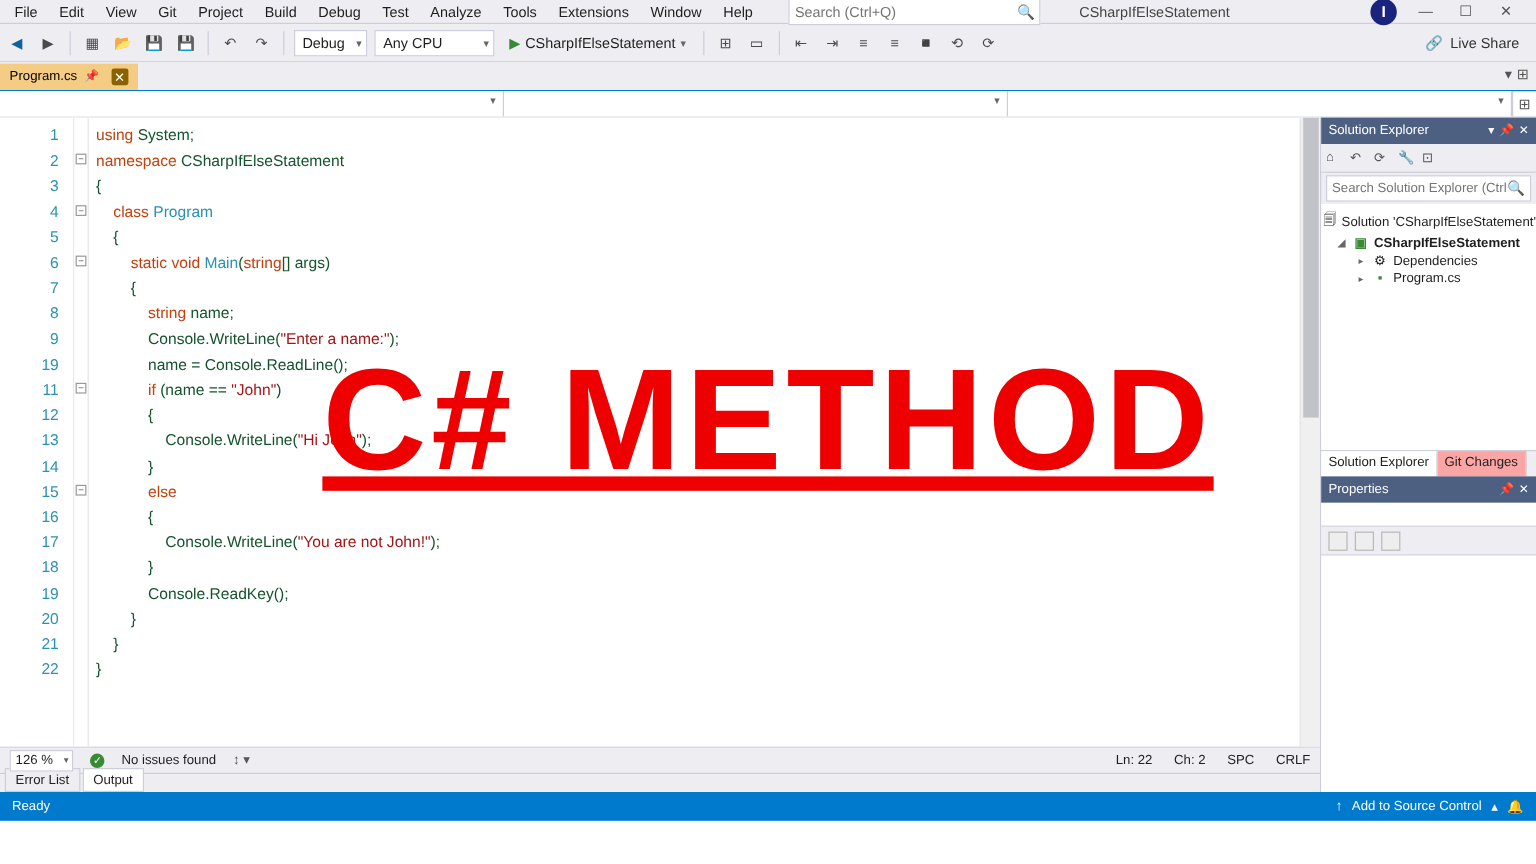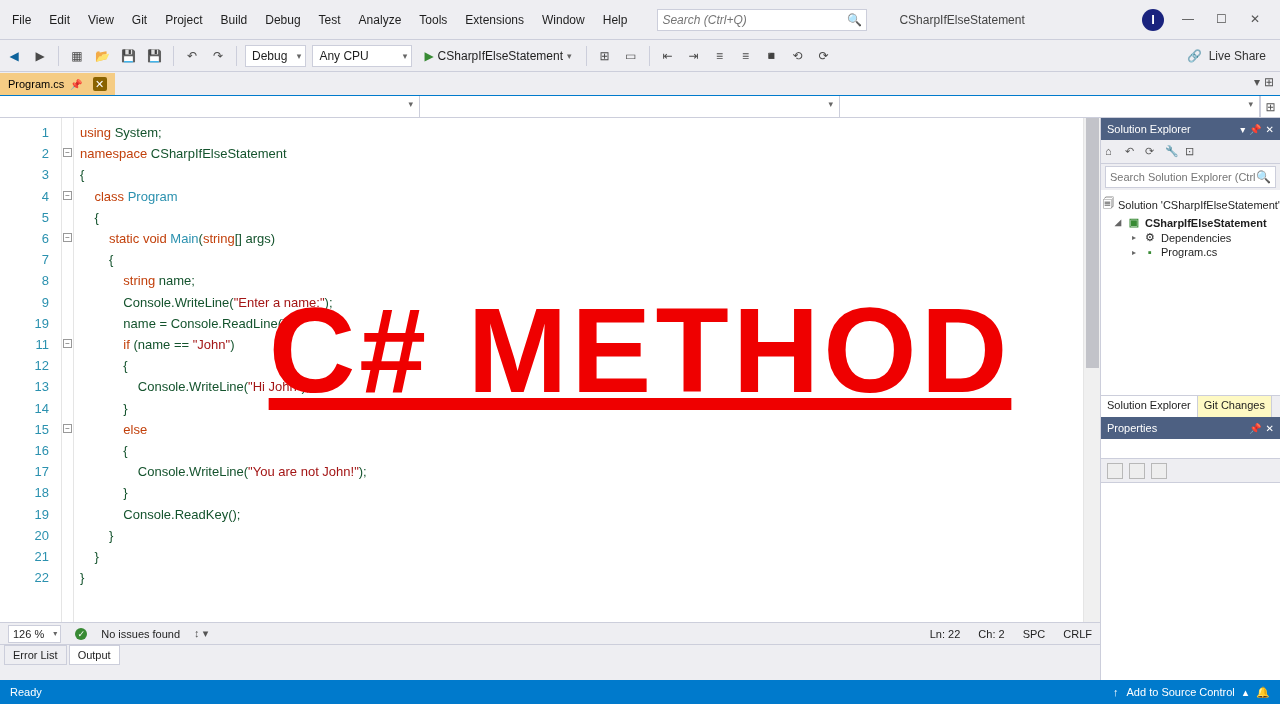--- a/index.html
+++ b/index.html
@@ -1,22 +1,22 @@
 <!DOCTYPE html>
 <html><head>
 <meta charset="utf-8">
 <style>
 * { margin: 0; padding: 0; box-sizing: border-box; font-family: "Segoe UI", Arial, sans-serif; }
 body { width: 1280px; height: 720px; overflow: hidden; background: #fff; font-size: 12px; color: #1e1e1e; position: relative; }
 
 
-.menubar { height: 40px; background: #eeeef2; border-bottom: 1px solid #cccedb; display: flex; align-items: center; padding: 0 4px; gap: 2px; }
+.menubar { height: 20px; background: #eeeef2; border-bottom: 1px solid #cccedb; display: flex; align-items: center; padding: 0 4px; gap: 2px; }
 .menubar .menu-item { padding: 4px 8px; cursor: default; }
 .search-box { margin-left: 20px; width: 210px; height: 22px; border: 1px solid #cccedb; background: #fff; display: flex; align-items: center; padding: 0 4px; }
-.search-box input { border: none; outline: none; flex: 1; font-size: 12px; color: #717171; font-style: italic; }
+.search-box input { border: none; outline: none; flex: 1; font-size: 12px; color: #717171; }
 .search-box .sicon { color: #555; }
 .solname { margin-left: 30px; color: #444; }
 .titlebar-right { margin-left: auto; display: flex; align-items: center; gap: 18px; padding-right: 10px; }
 .avatar { width: 22px; height: 22px; border-radius: 50%; background: #1a237e; color: #fff; display: flex; align-items: center; justify-content: center; font-weight: bold; font-size: 13px; }
 .win-btn { width: 16px; height: 16px; color: #555; }
 
 
 .toolbar { height: 32px; background: #eeeef2; border-bottom: 1px solid #cccedb; display: flex; align-items: center; padding: 0 4px; gap: 6px; }
 .tbtn { width: 20px; height: 20px; display: flex; align-items: center; justify-content: center; color: #4a4a4a; }
 .tbtn.blue { color: #0e639c; }
@@ -58,21 +58,21 @@
 .pln { color: #14532d; }
 
 
 .ed-status { height: 22px; background: #eeeef2; border-top: 1px solid #cccedb; display: flex; align-items: center; padding: 0 8px; gap: 14px; font-size: 11px; }
 .zoom { border: 1px solid #cccedb; background: #fff; padding: 0 16px 0 4px; position: relative; height: 18px; display: flex; align-items: center; }
 .zoom::after { content: "▾"; position: absolute; right: 3px; font-size: 8px; color: #666; }
 .check { width: 12px; height: 12px; border-radius: 50%; background: #388a34; color: #fff; font-size: 9px; display: flex; align-items: center; justify-content: center; }
 .ed-status .right { margin-left: auto; display: flex; gap: 18px; }
 
 
-.outtabs { height: 36px; background: #eeeef2; border-top: 1px solid #cccedb; display: flex; align-items: flex-start; padding: 0 4px; gap: 2px; }
+.outtabs { height: 16px; background: #eeeef2; border-top: 1px solid #cccedb; display: flex; align-items: flex-end; padding: 0 4px; gap: 2px; }
 .outtab { padding: 3px 8px; background: #fff; border: 1px solid #cccedb; font-size: 11px; }
 .outtab:first-child { background: #eeeef2; border: 1px solid #cccedb; }
 
 
 .statusbar { height: 24px; background: #007acc; color: #fff; display: flex; align-items: center; padding: 12px 10px; font-size: 11px; }
 .statusbar .right { margin-left: auto; display: flex; align-items: center; gap: 8px; }
 
 
 .right-panel { width: 180px; background: #eeeef2; display: flex; flex-direction: column; border-left: 1px solid #cccedb; }
 .panel-title { height: 22px; background: #4d6082; color: #fff; display: flex; align-items: center; padding: 0 6px; font-size: 11px; justify-content: space-between; }
@@ -81,21 +81,21 @@
 .se-toolbar span { width: 14px; height: 14px; color: #555; font-size: 11px; }
 .se-search { height: 22px; border: 1px solid #cccedb; background: #fff; margin: 2px 4px; display: flex; align-items: center; padding: 0 4px; }
 .se-search input { border: none; outline: none; flex: 1; font-size: 11px; color: #888; }
 .tree { flex: 1; background: #fff; padding: 4px 2px; font-size: 11px; overflow: hidden; }
 .tree-row { display: flex; align-items: center; gap: 4px; padding: 1px 0; white-space: nowrap; }
 .tree-row .arrow { width: 10px; color: #666; font-size: 8px; text-align: center; }
 .tree-row .ticon { width: 14px; text-align: center; }
 .tree-row.bold { font-weight: bold; }
 .panel-tabs { height: 22px; display: flex; border-top: 1px solid #cccedb; }
 .panel-tabs div { padding: 3px 6px; font-size: 11px; background: #fff; border-right: 1px solid #cccedb; }
-.panel-tabs div.inactive { background: #fef9c3; }
+.panel-tabs div.inactive { background: #fca5a5; }
 .props-body { flex: 1; background: #fff; }
 .props-tools { height: 24px; border-bottom: 1px solid #cccedb; background: #eeeef2; display: flex; align-items: center; gap: 6px; padding: 0 6px; }
 .props-tools span { width: 16px; height: 16px; border: 1px solid #b8b8b8; background: #eee; }
 
 
 .overlay { position: absolute; left: 50%; top: 350px; transform: translate(-50%, -50%); font-family: Impact, "Arial Black", sans-serif; font-size: 120px; font-weight: 900; color: #ef0000; letter-spacing: 4px; white-space: nowrap; pointer-events: none; z-index: 50; line-height: 1; text-decoration: underline; }
 </style>
 </head>
 <body>
 

